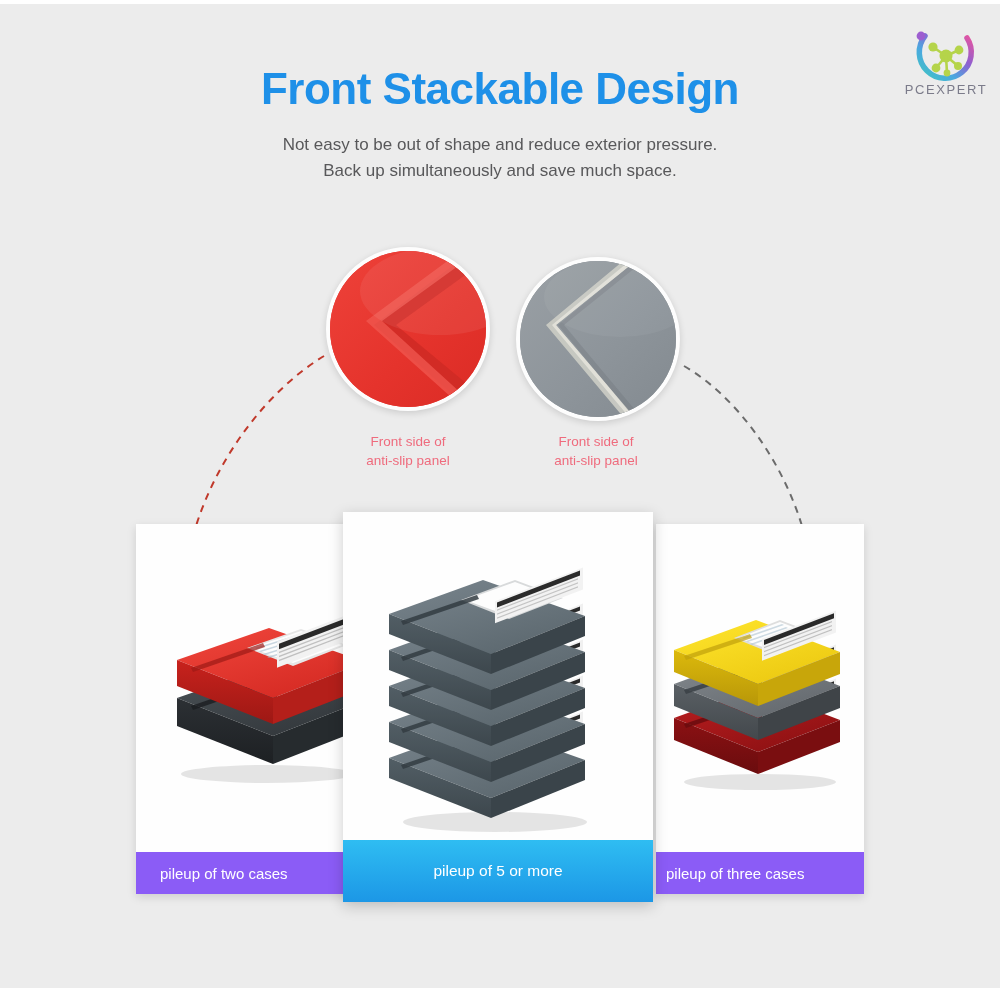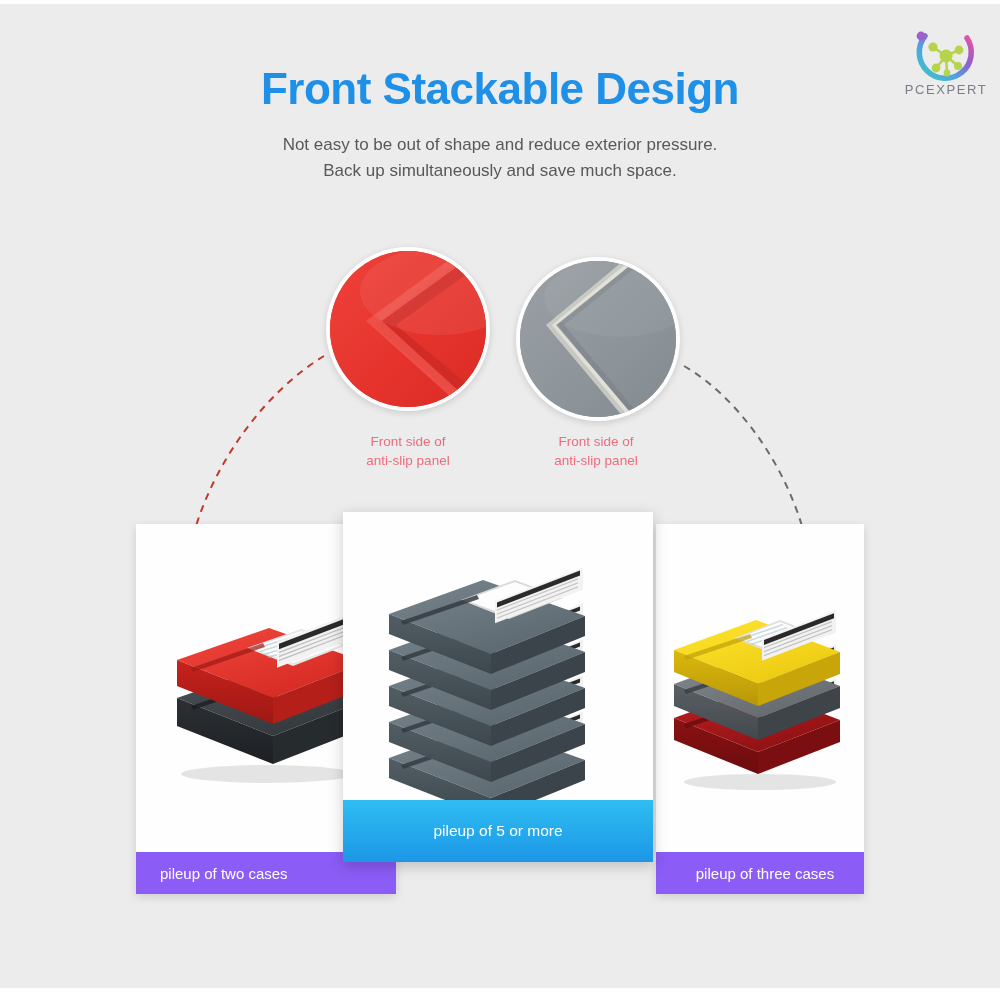--- a/index.html
+++ b/index.html
@@ -98,21 +98,21 @@
 
   
   .card {
     position:absolute;
     background:#ffffff;
     box-shadow:0 3px 9px rgba(0,0,0,0.13);
     overflow:hidden;
   }
   .card-left  { left:136px; top:520px; width:260px; height:370px; }
   .card-right { left:656px; top:520px; width:208px; height:370px; }
-  .card-mid   { left:343px; top:508px; width:310px; height:350px;
+  .card-mid   { left:343px; top:508px; width:310px; height:390px;
                 box-shadow:0 4px 14px rgba(0,0,0,0.2); z-index:5; }
 
   .card-photo {
     position:absolute;
     left:0; top:0; right:0;
     background:#fefefe;
   }
   .card-left  .card-photo { height:328px; }
   .card-right .card-photo { height:328px; }
   .card-mid   .card-photo { height:348px; }
@@ -122,21 +122,21 @@
   .card-caption {
     position:absolute;
     left:0; right:0; bottom:0;
     background:#8b5cf6;
     color:#ffffff;
     font-size:15px;
     display:flex;
     align-items:center;
   }
   .card-left .card-caption  { height:42px; padding-left:24px; justify-content:flex-start; }
-  .card-right .card-caption { height:42px; padding-left:10px; justify-content:center; }
+  .card-right .card-caption { height:42px; padding-left:10px; justify-content:flex-start; }
   .card-mid .card-caption   {
     height:62px;
     justify-content:center;
     background:linear-gradient(180deg,#2fbdf2 0%,#1c97e6 100%);
     font-size:15.5px;
   }
 
   
   .band-top    { position:absolute; left:0; top:0;    width:1000px; height:4px;  background:#fff; }
   .band-bottom { position:absolute; left:0; top:988px; width:1000px; height:12px; background:#fff; }

